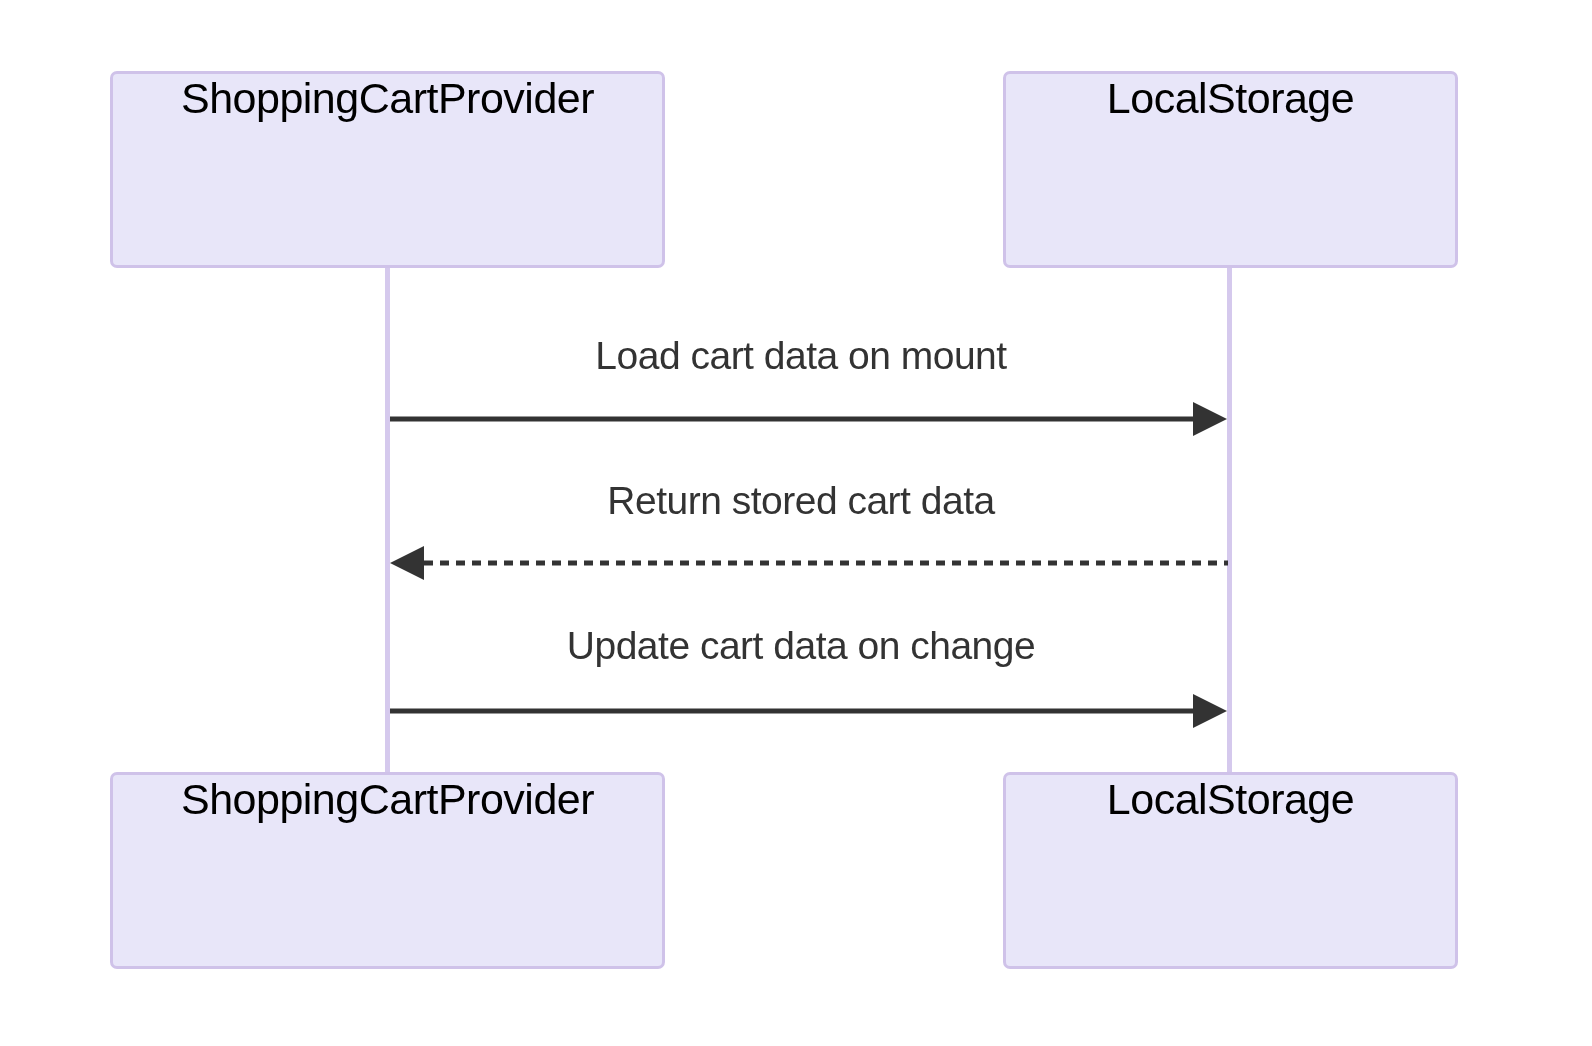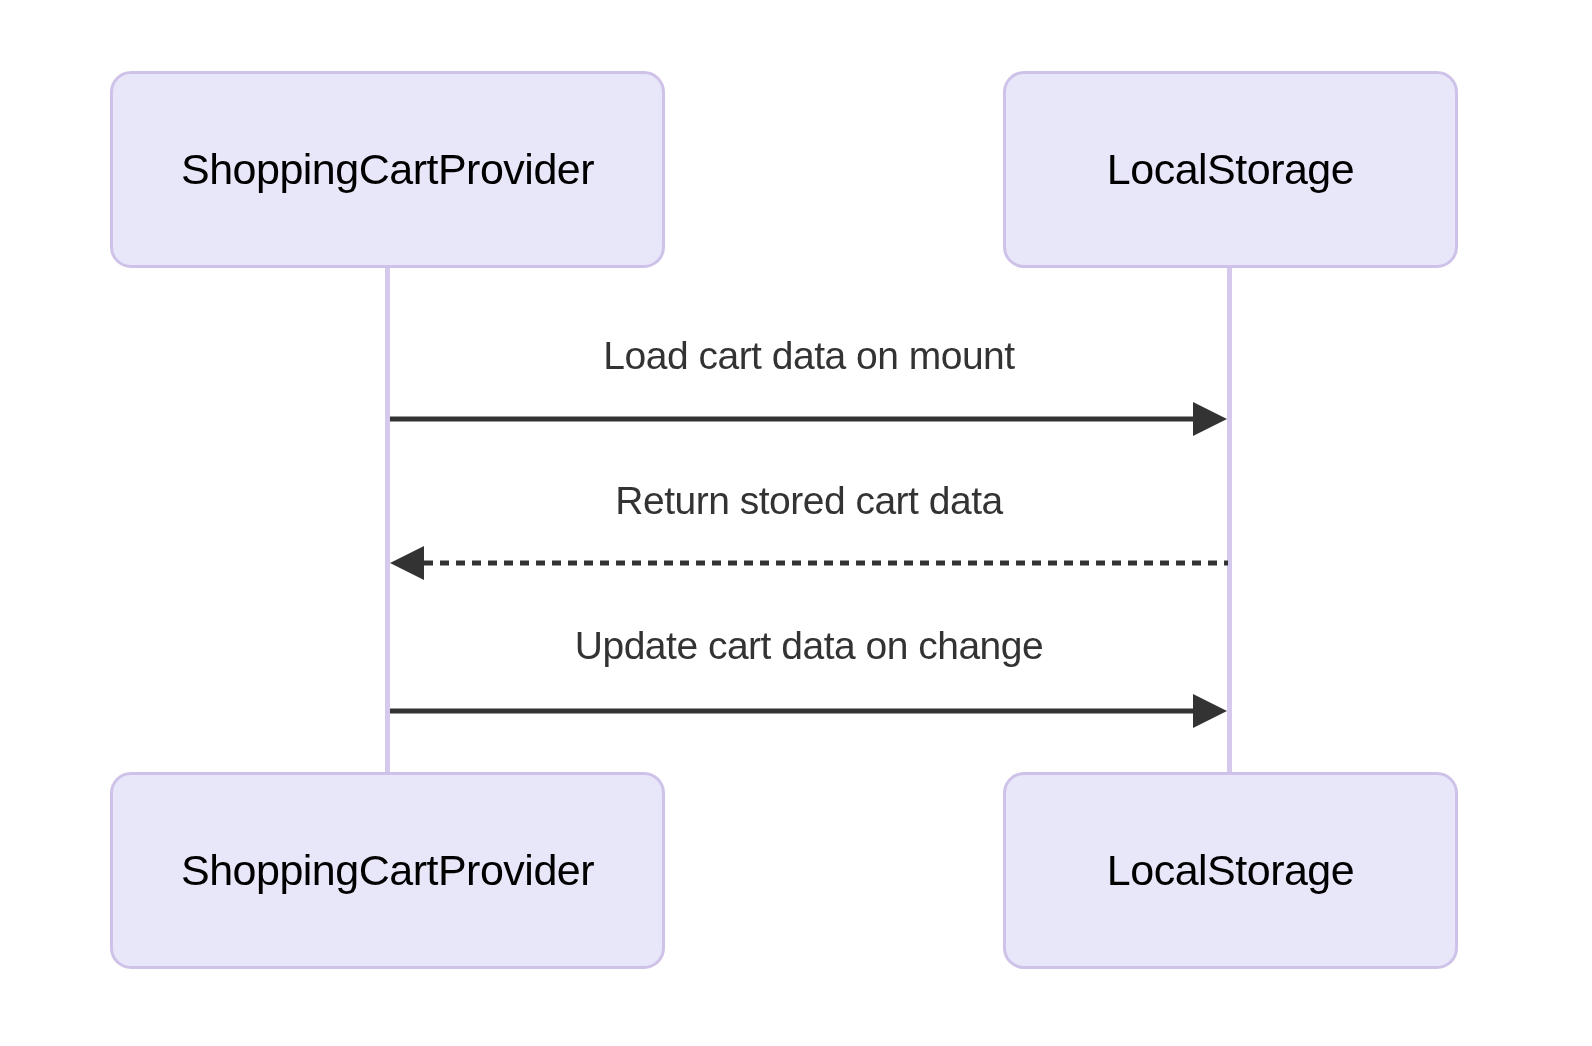--- a/index.html
+++ b/index.html
@@ -20,23 +20,23 @@
     width: 1592px;
     height: 1046px;
     overflow: hidden;
     background: var(--background);
   }
 
   .actor-box {
     position: absolute;
     background: var(--actor-fill);
     border: 3px solid var(--actor-border);
-    border-radius: 21px;
+    border-radius: 7px;
     display: flex;
-    align-items: center;
+    align-items: flex-start;
     justify-content: center;
     font-size: 43px;
     color: var(--actor-text);
     letter-spacing: -0.5px;
   }
   .actor-top-left    { left: 110px;  top: 71px;  width: 555px; height: 197px; }
   .actor-top-right   { left: 1003px; top: 71px;  width: 455px; height: 197px; }
   .actor-bottom-left { left: 110px;  top: 772px; width: 555px; height: 197px; }
   .actor-bottom-right{ left: 1003px; top: 772px; width: 455px; height: 197px; }
 
@@ -55,21 +55,21 @@
     left: 0; top: 0;
     width: 1592px; height: 1046px;
     pointer-events: none;
   }
   .arrow-layer line { stroke: var(--arrow); stroke-width: 5; }
   .arrow-layer line.dashed { stroke-dasharray: 9 7; }
   .arrow-layer polygon { fill: var(--arrow); }
 
   .message-label {
     position: absolute;
-    left: 388px;
+    left: 380px;
     width: 842px;
     text-align: center;
     font-size: 39px;
     color: var(--message-text);
     letter-spacing: -0.5px;
   }
   .message-label-1 { top: 334px; }
   .message-label-2 { top: 479px; }
   .message-label-3 { top: 624px; }
 </style>

